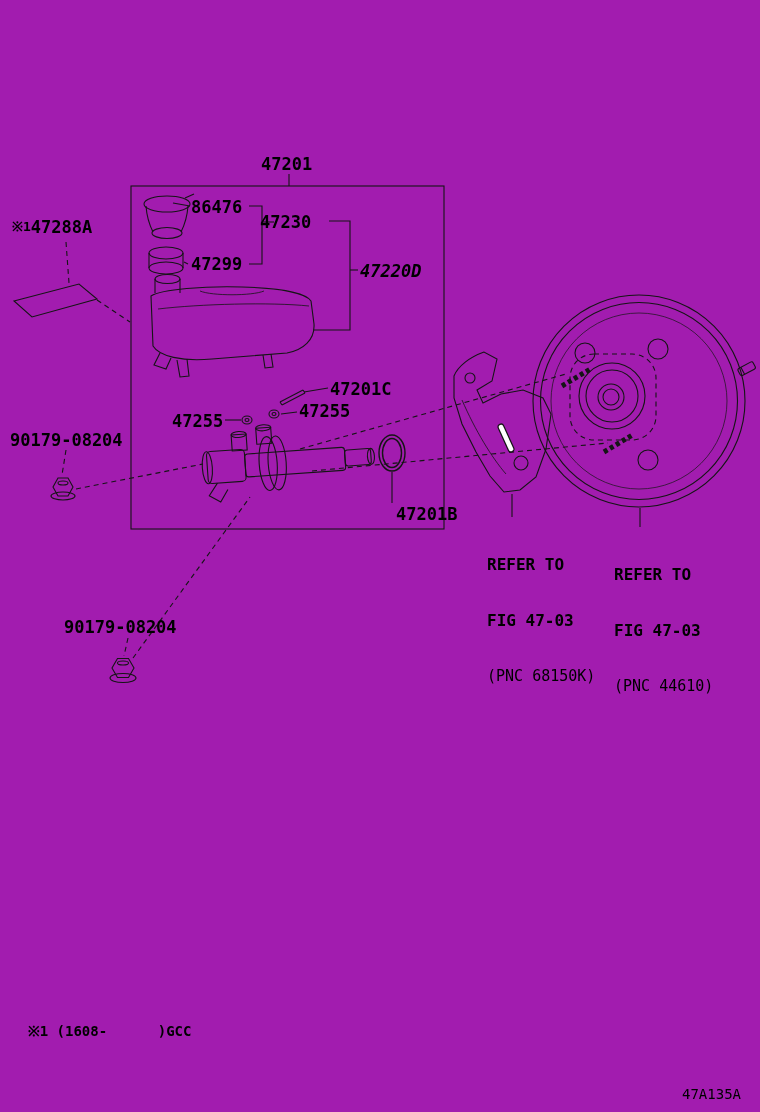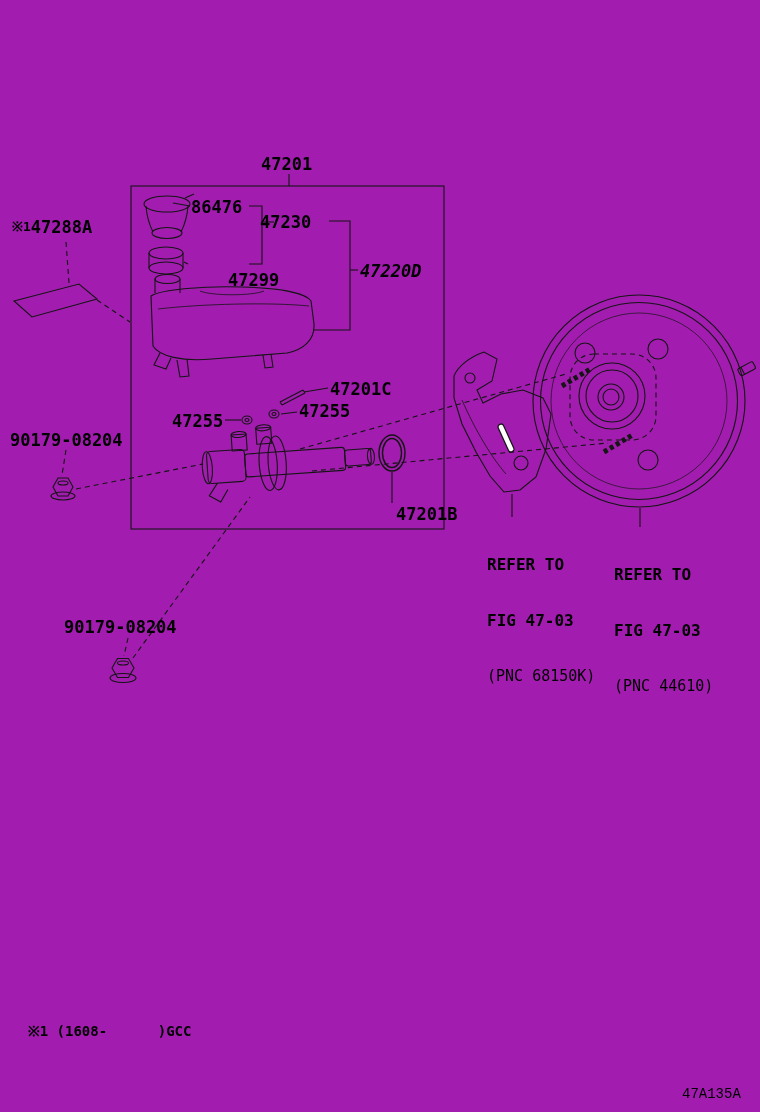--- a/index.html
+++ b/index.html
@@ -208,21 +208,21 @@
   </svg>
 
   <div class="lbl" style="left:261px; top:155px;">47201</div>
 
   <div class="lbl" style="left:12px; top:218px;"><span class="prefix">※1</span><span>47288A</span></div>
 
   <div class="lbl" style="left:191px; top:198px;">86476</div>
 
   <div class="lbl" style="left:260px; top:213px;">47230</div>
 
-  <div class="lbl" style="left:191px; top:271px;margin-left:37px;">47299</div>
+  <div class="lbl" style="left:191px; top:255px;">47299</div>
 
   <div class="lbl" style="left:360px; top:262px;font-style:italic;">47220D</div>
 
   <div class="lbl" style="left:330px; top:380px;">47201C</div>
 
   <div class="lbl" style="left:172px; top:412px;">47255</div>
 
   <div class="lbl" style="left:299px; top:402px;">47255</div>
 
   <div class="lbl" style="left:10px; top:431px;">90179-08204</div>
@@ -238,15 +238,15 @@
   </div>
 
   <div class="refer" style="left:614px; top:529px;">
     <span>REFER TO</span>
     <span>FIG 47-03</span>
     <span class="pnc">(PNC 44610)</span>
   </div>
 
   <div class="footnote" style="left:28px; top:1021px;">※1 (1608-      )GCC</div>
 
-  <div class="figcode" style="left:682px; top:1086px;font-family:Liberation Mono, monospace;">47A135A</div>
+  <div class="figcode" style="left:682px; top:1086px;">47A135A</div>
 
 </div>
 
 </body></html>

